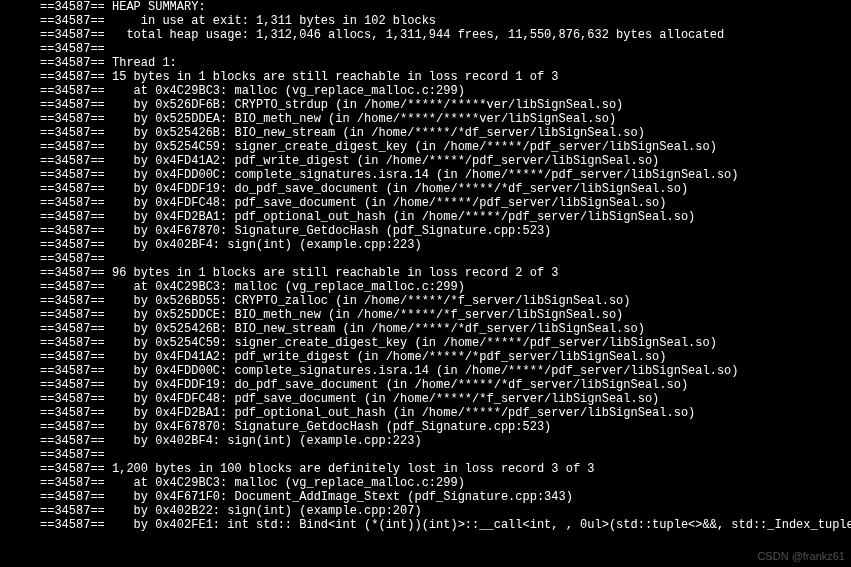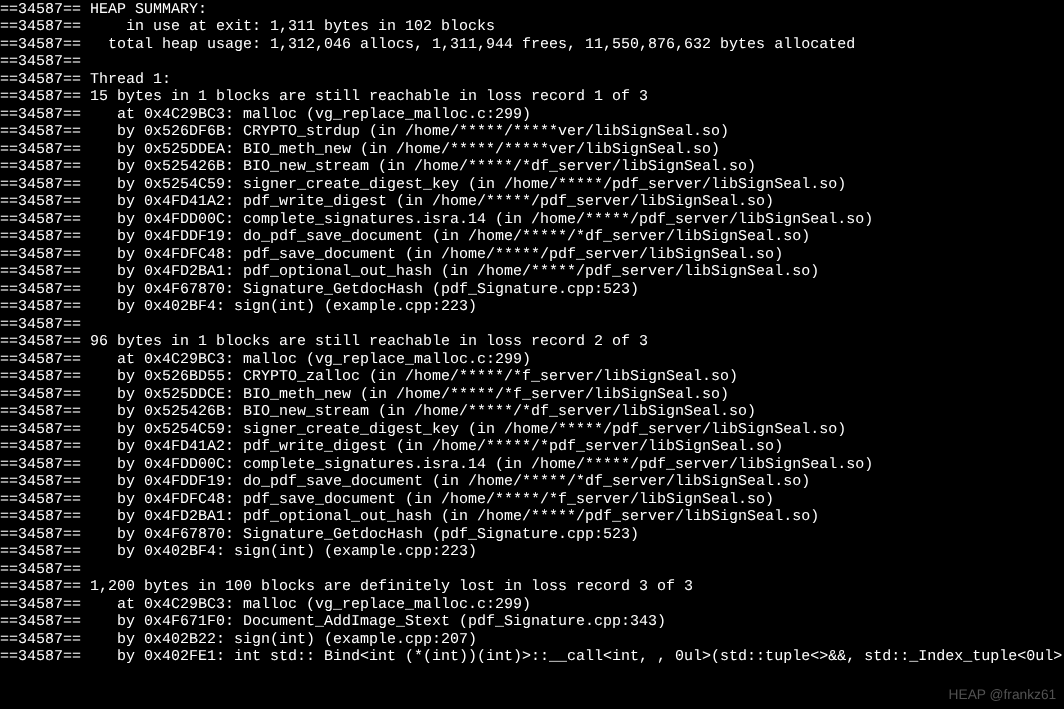--- a/index.html
+++ b/index.html
@@ -13,29 +13,30 @@
     width: 851px;
     height: 567px;
     overflow: hidden;
   }
   .terminal {
     padding: 0;
     white-space: pre;
   }
   .line {
     white-space: pre;
+    padding-left: 40px;
   }
   .watermark {
     position: absolute;
     right: 6px;
     bottom: 4px;
     color: #888;
     font-size: 11px;
     font-family: Arial, sans-serif;
     opacity: 0.6;
   }
 </style>
 </head>
 <body>
 
 <div class="terminal" id="terminal"><div class="line">==34587== HEAP SUMMARY:</div><div class="line">==34587==     in use at exit: 1,311 bytes in 102 blocks</div><div class="line">==34587==   total heap usage: 1,312,046 allocs, 1,311,944 frees, 11,550,876,632 bytes allocated</div><div class="line">==34587==</div><div class="line">==34587== Thread 1:</div><div class="line">==34587== 15 bytes in 1 blocks are still reachable in loss record 1 of 3</div><div class="line">==34587==    at 0x4C29BC3: malloc (vg_replace_malloc.c:299)</div><div class="line">==34587==    by 0x526DF6B: CRYPTO_strdup (in /home/*****/*****ver/libSignSeal.so)</div><div class="line">==34587==    by 0x525DDEA: BIO_meth_new (in /home/*****/*****ver/libSignSeal.so)</div><div class="line">==34587==    by 0x525426B: BIO_new_stream (in /home/*****/*df_server/libSignSeal.so)</div><div class="line">==34587==    by 0x5254C59: signer_create_digest_key (in /home/*****/pdf_server/libSignSeal.so)</div><div class="line">==34587==    by 0x4FD41A2: pdf_write_digest (in /home/*****/pdf_server/libSignSeal.so)</div><div class="line">==34587==    by 0x4FDD00C: complete_signatures.isra.14 (in /home/*****/pdf_server/libSignSeal.so)</div><div class="line">==34587==    by 0x4FDDF19: do_pdf_save_document (in /home/*****/*df_server/libSignSeal.so)</div><div class="line">==34587==    by 0x4FDFC48: pdf_save_document (in /home/*****/pdf_server/libSignSeal.so)</div><div class="line">==34587==    by 0x4FD2BA1: pdf_optional_out_hash (in /home/*****/pdf_server/libSignSeal.so)</div><div class="line">==34587==    by 0x4F67870: Signature_GetdocHash (pdf_Signature.cpp:523)</div><div class="line">==34587==    by 0x402BF4: sign(int) (example.cpp:223)</div><div class="line">==34587==</div><div class="line">==34587== 96 bytes in 1 blocks are still reachable in loss record 2 of 3</div><div class="line">==34587==    at 0x4C29BC3: malloc (vg_replace_malloc.c:299)</div><div class="line">==34587==    by 0x526BD55: CRYPTO_zalloc (in /home/*****/*f_server/libSignSeal.so)</div><div class="line">==34587==    by 0x525DDCE: BIO_meth_new (in /home/*****/*f_server/libSignSeal.so)</div><div class="line">==34587==    by 0x525426B: BIO_new_stream (in /home/*****/*df_server/libSignSeal.so)</div><div class="line">==34587==    by 0x5254C59: signer_create_digest_key (in /home/*****/pdf_server/libSignSeal.so)</div><div class="line">==34587==    by 0x4FD41A2: pdf_write_digest (in /home/*****/*pdf_server/libSignSeal.so)</div><div class="line">==34587==    by 0x4FDD00C: complete_signatures.isra.14 (in /home/*****/pdf_server/libSignSeal.so)</div><div class="line">==34587==    by 0x4FDDF19: do_pdf_save_document (in /home/*****/*df_server/libSignSeal.so)</div><div class="line">==34587==    by 0x4FDFC48: pdf_save_document (in /home/*****/*f_server/libSignSeal.so)</div><div class="line">==34587==    by 0x4FD2BA1: pdf_optional_out_hash (in /home/*****/pdf_server/libSignSeal.so)</div><div class="line">==34587==    by 0x4F67870: Signature_GetdocHash (pdf_Signature.cpp:523)</div><div class="line">==34587==    by 0x402BF4: sign(int) (example.cpp:223)</div><div class="line">==34587==</div><div class="line">==34587== 1,200 bytes in 100 blocks are definitely lost in loss record 3 of 3</div><div class="line">==34587==    at 0x4C29BC3: malloc (vg_replace_malloc.c:299)</div><div class="line">==34587==    by 0x4F671F0: Document_AddImage_Stext (pdf_Signature.cpp:343)</div><div class="line">==34587==    by 0x402B22: sign(int) (example.cpp:207)</div><div class="line">==34587==    by 0x402FE1: int std:: Bind&lt;int (*(int))(int)&gt;::__call&lt;int, , 0ul&gt;(std::tuple&lt;&gt;&amp;&amp;, std::_Index_tuple&lt;0ul&gt;) </div></div>
 
-<div class="watermark">HEAP @frankz61</div>
+<div class="watermark">CSDN @frankz61</div>
 
 </body></html>

